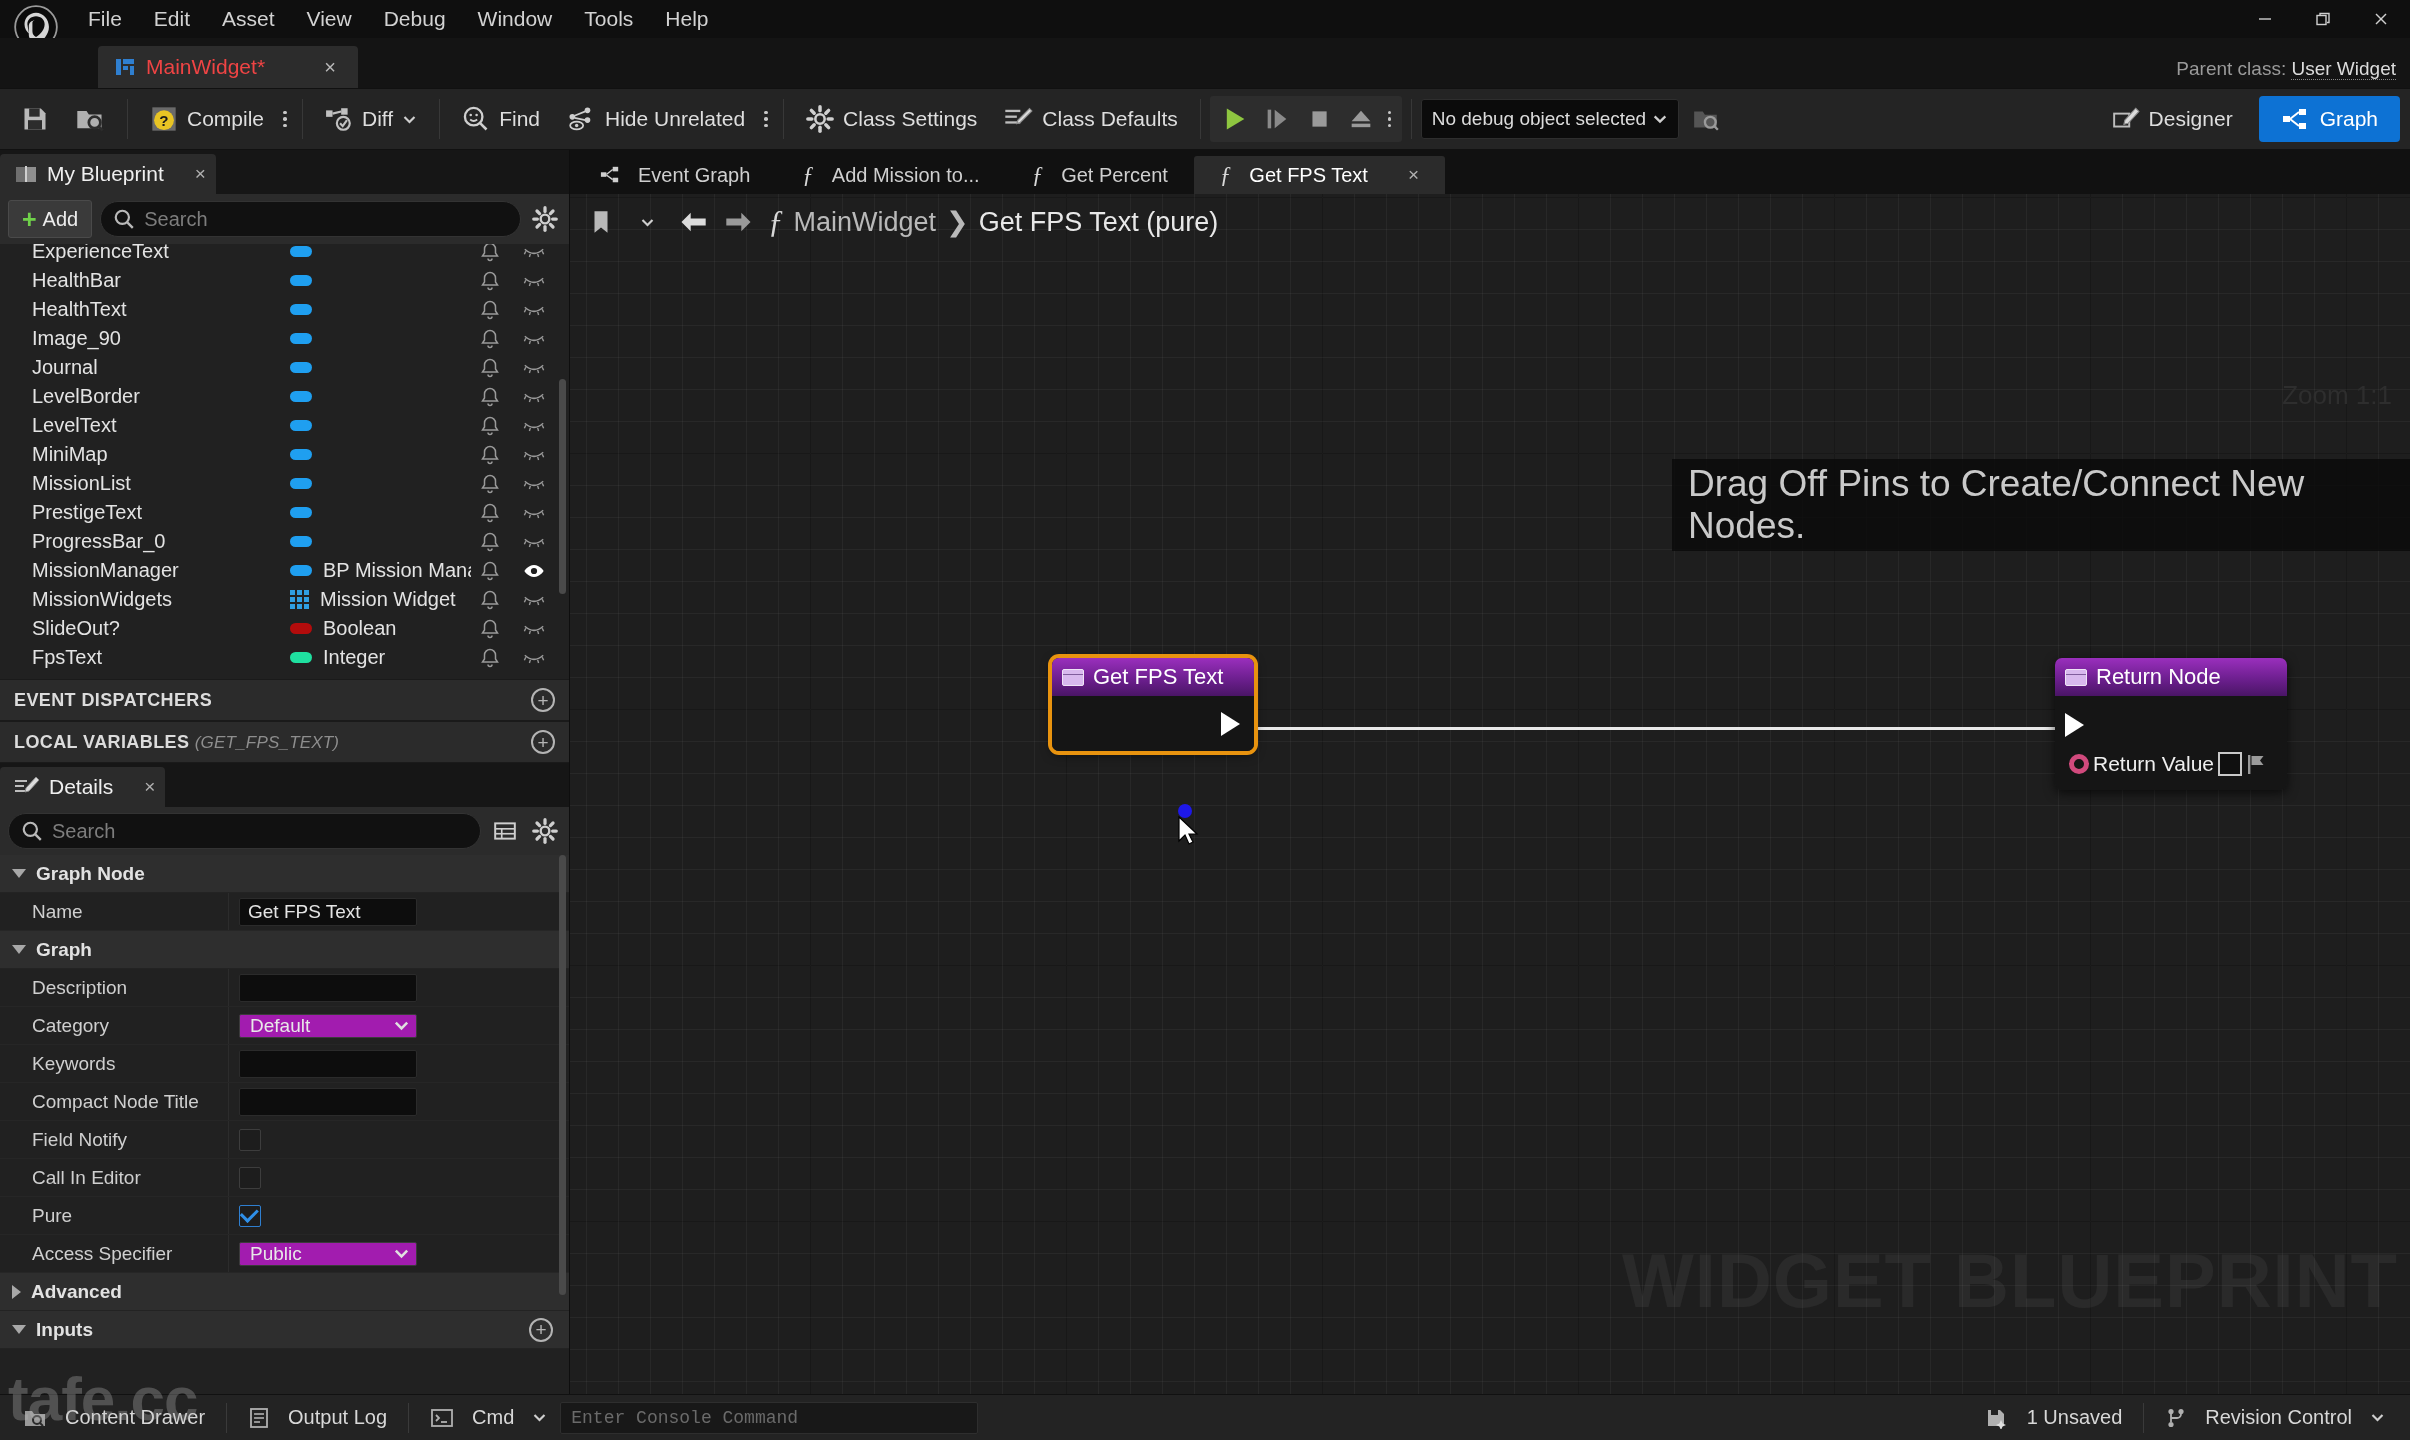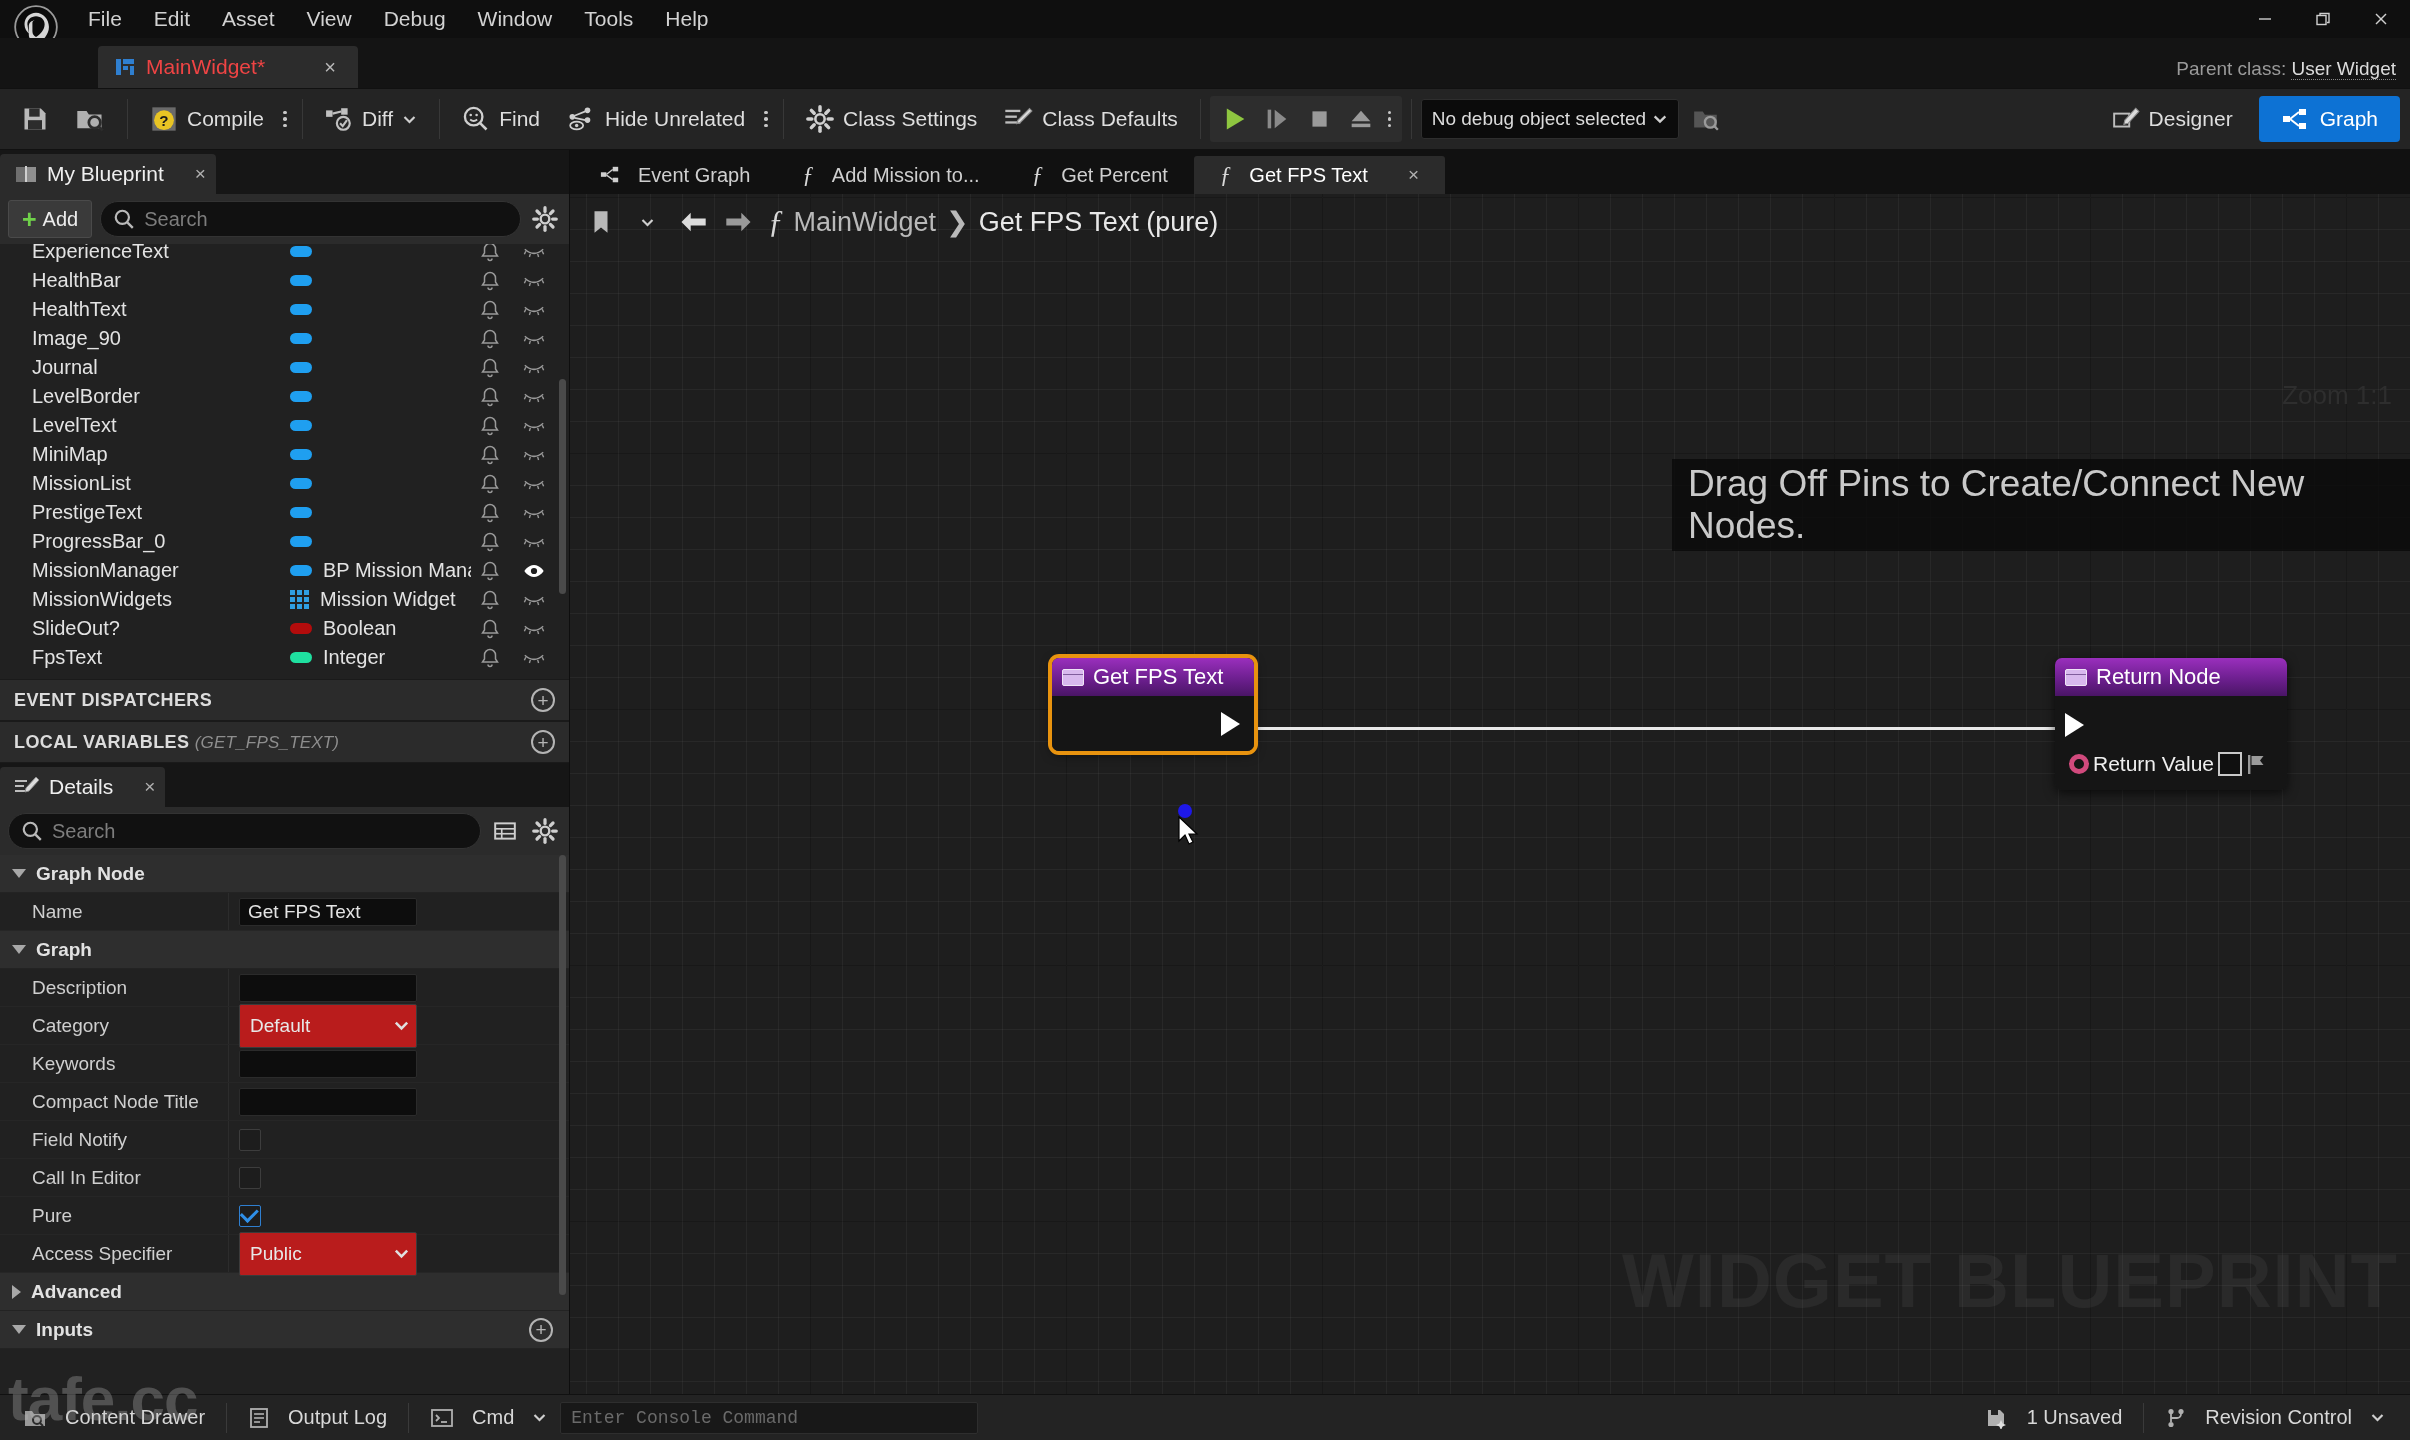--- a/index.html
+++ b/index.html
@@ -94,21 +94,21 @@
                 border-bottom: 1px solid #232323; }
   .cat-header .cname { font-size: 19px; font-weight: bold; color: #e2e2e2; }
   .tri { width: 0; height: 0; }
   .tri.down { border-left: 7px solid transparent; border-right: 7px solid transparent; border-top: 9px solid #a8a8a8; }
   .tri.right { border-top: 7px solid transparent; border-bottom: 7px solid transparent; border-left: 9px solid #a8a8a8; }
   .prop-row { height: 38px; display: flex; align-items: center; border-bottom: 1px solid #262626; }
   .prop-label { width: 228px; padding-left: 32px; font-size: 19px; color: #cfcfcf; }
   .prop-val { flex: 1; display: flex; align-items: center; padding-right: 18px; border-left: 1px solid #2c2c2c; height: 100%; padding-left: 10px; }
   .inp { height: 28px; background: #0d0d0d; border: 1px solid #2b2b2b; border-radius: 2px; width: 178px;
          display: flex; align-items: center; padding: 0 8px; font-size: 19px; color: #e4e4e4; }
-  .combo { height: 44px; background: #b91c1c; border: 1px solid #3b3b3b; border-radius: 2px; width: 178px;
+  .combo { height: 24px; background: #a21caf; border: 1px solid #3b3b3b; border-radius: 2px; width: 178px;
            display: flex; align-items: center; justify-content: space-between; padding: 0 6px 0 10px; font-size: 19px; color: #e8e8e8; }
   .chk { width: 22px; height: 22px; background: #1d1d1d; border: 1px solid #3d3d3d; border-radius: 2px;
          display:flex; align-items:center; justify-content:center; }
   .chk.on { background: #1d1d1d; border-color: #2f7fd0; }
   .chk.on::after { content: ""; width: 13px; height: 8px; border-left: 3.5px solid #2f8fe8; border-bottom: 3.5px solid #2f8fe8;
                    transform: rotate(-45deg) translate(1px,-2px); }
   .det-scroll { position: absolute; right: 3px; top: 92px; width: 7px; height: 440px; background: #4a4a4a; border-radius: 4px; }
 
   
   .graphcol { flex: 1; display: flex; flex-direction: column; min-width: 0; background: #1a1a1a; }

